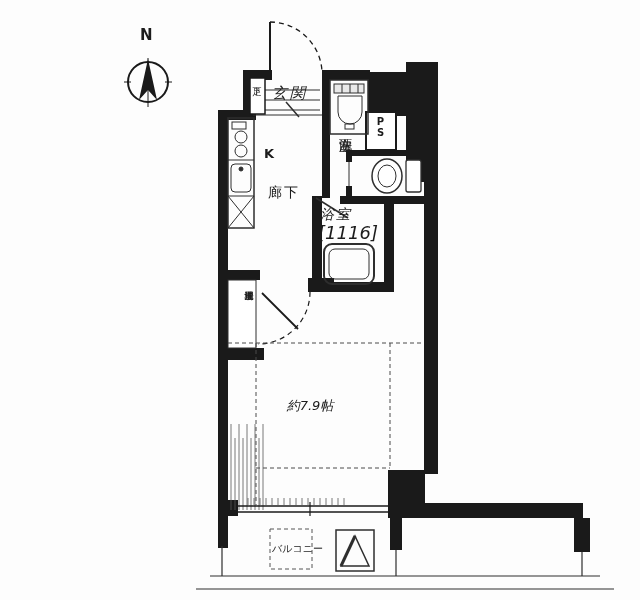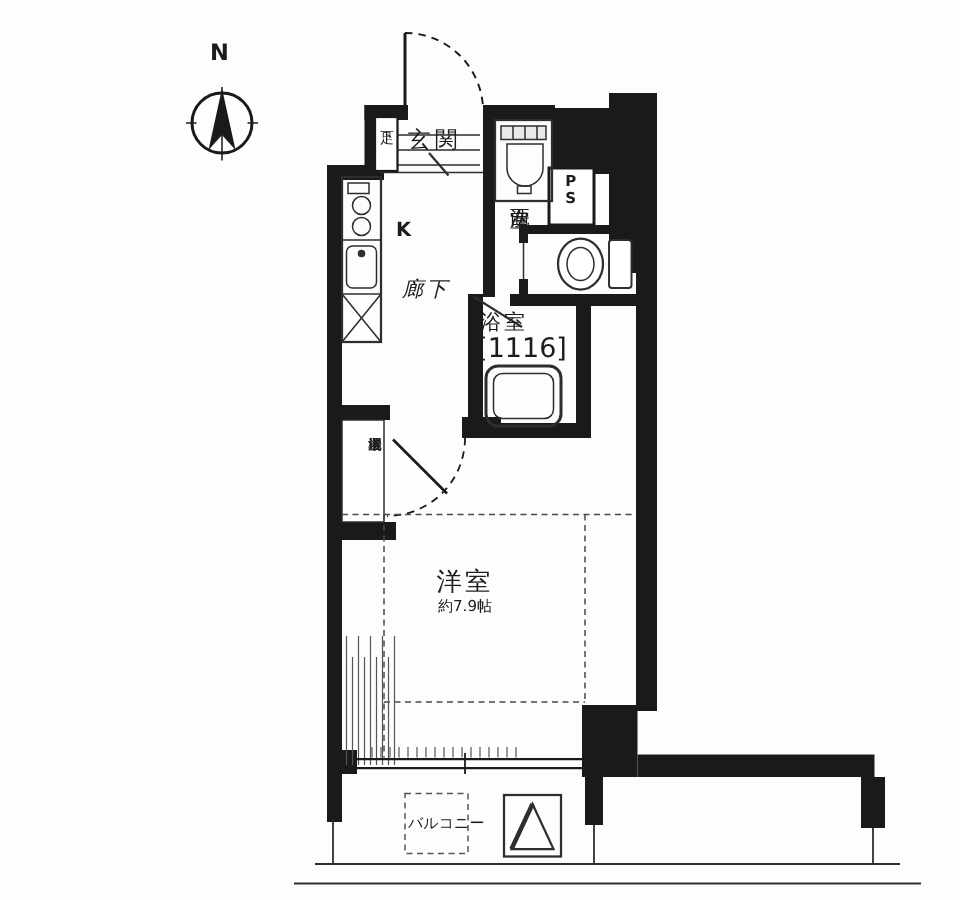--- a/index.html
+++ b/index.html
@@ -4,21 +4,21 @@
 <style>
   html,body{margin:0;padding:0;background:#ffffff;}
   #stage{
     position:relative;width:640px;height:600px;margin:0 auto;
     background:#fdfdfd;overflow:hidden;
     font-family:"DejaVu Sans","Liberation Sans",sans-serif;
     color:#1c1c1c;
   }
   #plan-svg{position:absolute;left:0;top:0;}
   .lbl{position:absolute;white-space:nowrap;color:#1c1c1c;}
-  .lbl.c{text-align:center;}
+  .lbl.c{text-align:center;font-style:italic;}
   .vert{writing-mode:vertical-rl;text-orientation:upright;white-space:normal;}
 </style>
 </head>
 <body>
 
 <div id="stage">
 
 <svg id="plan-svg" width="640" height="600" viewBox="0 0 640 600">
 
   <g fill="#1a1a1a" stroke="none">
@@ -184,29 +184,28 @@
 </svg>
 
 <div class="lbl" style="left:140px;top:26px;font-size:15px;font-weight:bold;">N</div>
 
 <div class="lbl vert" style="left:251px;top:80px;font-size:9px;height:32px;line-height:11px;">下足</div>
 
 <div class="lbl c" style="left:262px;top:84px;width:56px;font-size:15px;letter-spacing:3px;">玄関</div>
 
 <div class="lbl" style="left:264px;top:146px;font-size:13px;font-weight:bold;">K</div>
 
-<div class="lbl" style="left:268px;top:184px;font-size:14px;letter-spacing:2px;font-style:italic;">廊下</div>
+<div class="lbl" style="left:268px;top:184px;font-size:14px;letter-spacing:2px;">廊下</div>
 
 <div class="lbl vert" style="left:338px;top:128px;font-size:13px;height:66px;line-height:14px;">洗面室</div>
 
 <div class="lbl vert" style="left:374px;top:116px;font-size:10px;height:32px;line-height:12px;font-weight:bold;">PS</div>
 
 <div class="lbl c" style="left:306px;top:206px;width:60px;font-size:14px;letter-spacing:2px;">浴室</div>
 <div class="lbl c" style="left:316px;top:222px;width:64px;font-size:18px;">[1116]</div>
 
 <div class="lbl vert" style="left:230px;top:284px;font-size:9px;height:34px;line-height:11px;width:24px;">洗濯機置場</div>
 
-<div class="lbl c" style="left:275px;top:376px;width:70px;font-size:17px;letter-spacing:2px;">洋室</div>
-<div class="lbl c" style="left:268px;top:397px;width:84px;font-size:10px;">約7.9帖</div>
+<div class="lbl c" style="left:268px;top:397px;width:84px;font-size:13px;">約7.9帖</div>
 
 <div class="lbl" style="left:272px;top:542px;font-size:10px;letter-spacing:0px;">バルコニー</div>
 
 </div>
 
 </body></html>

